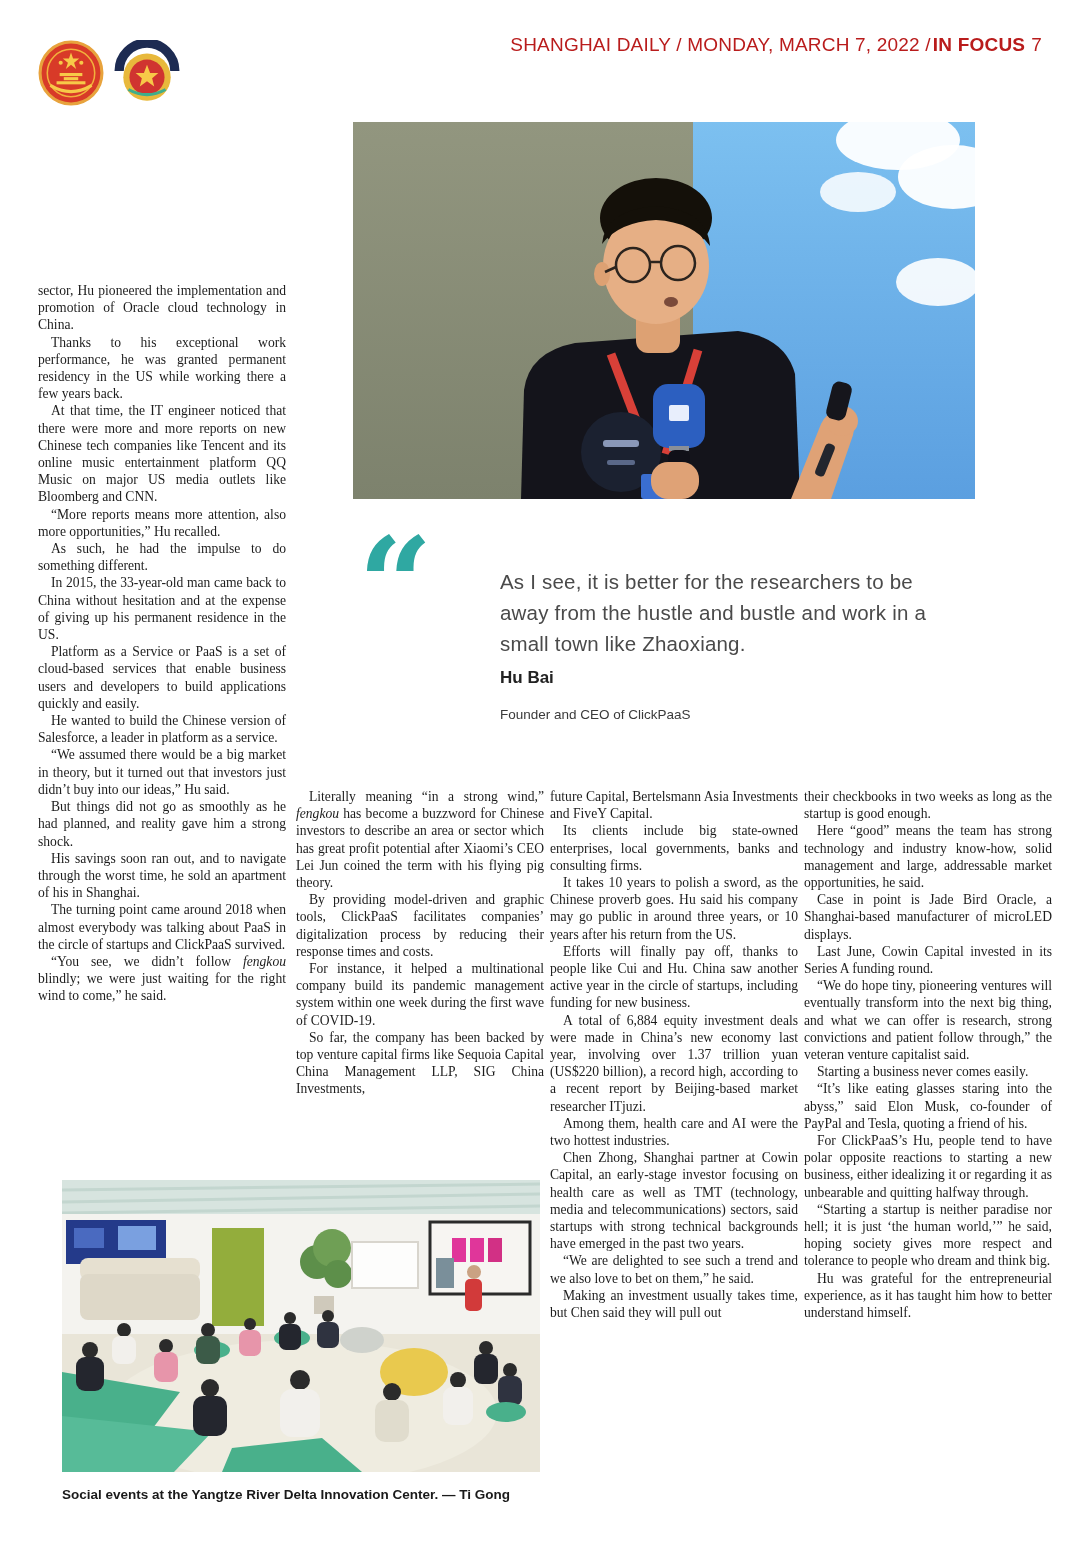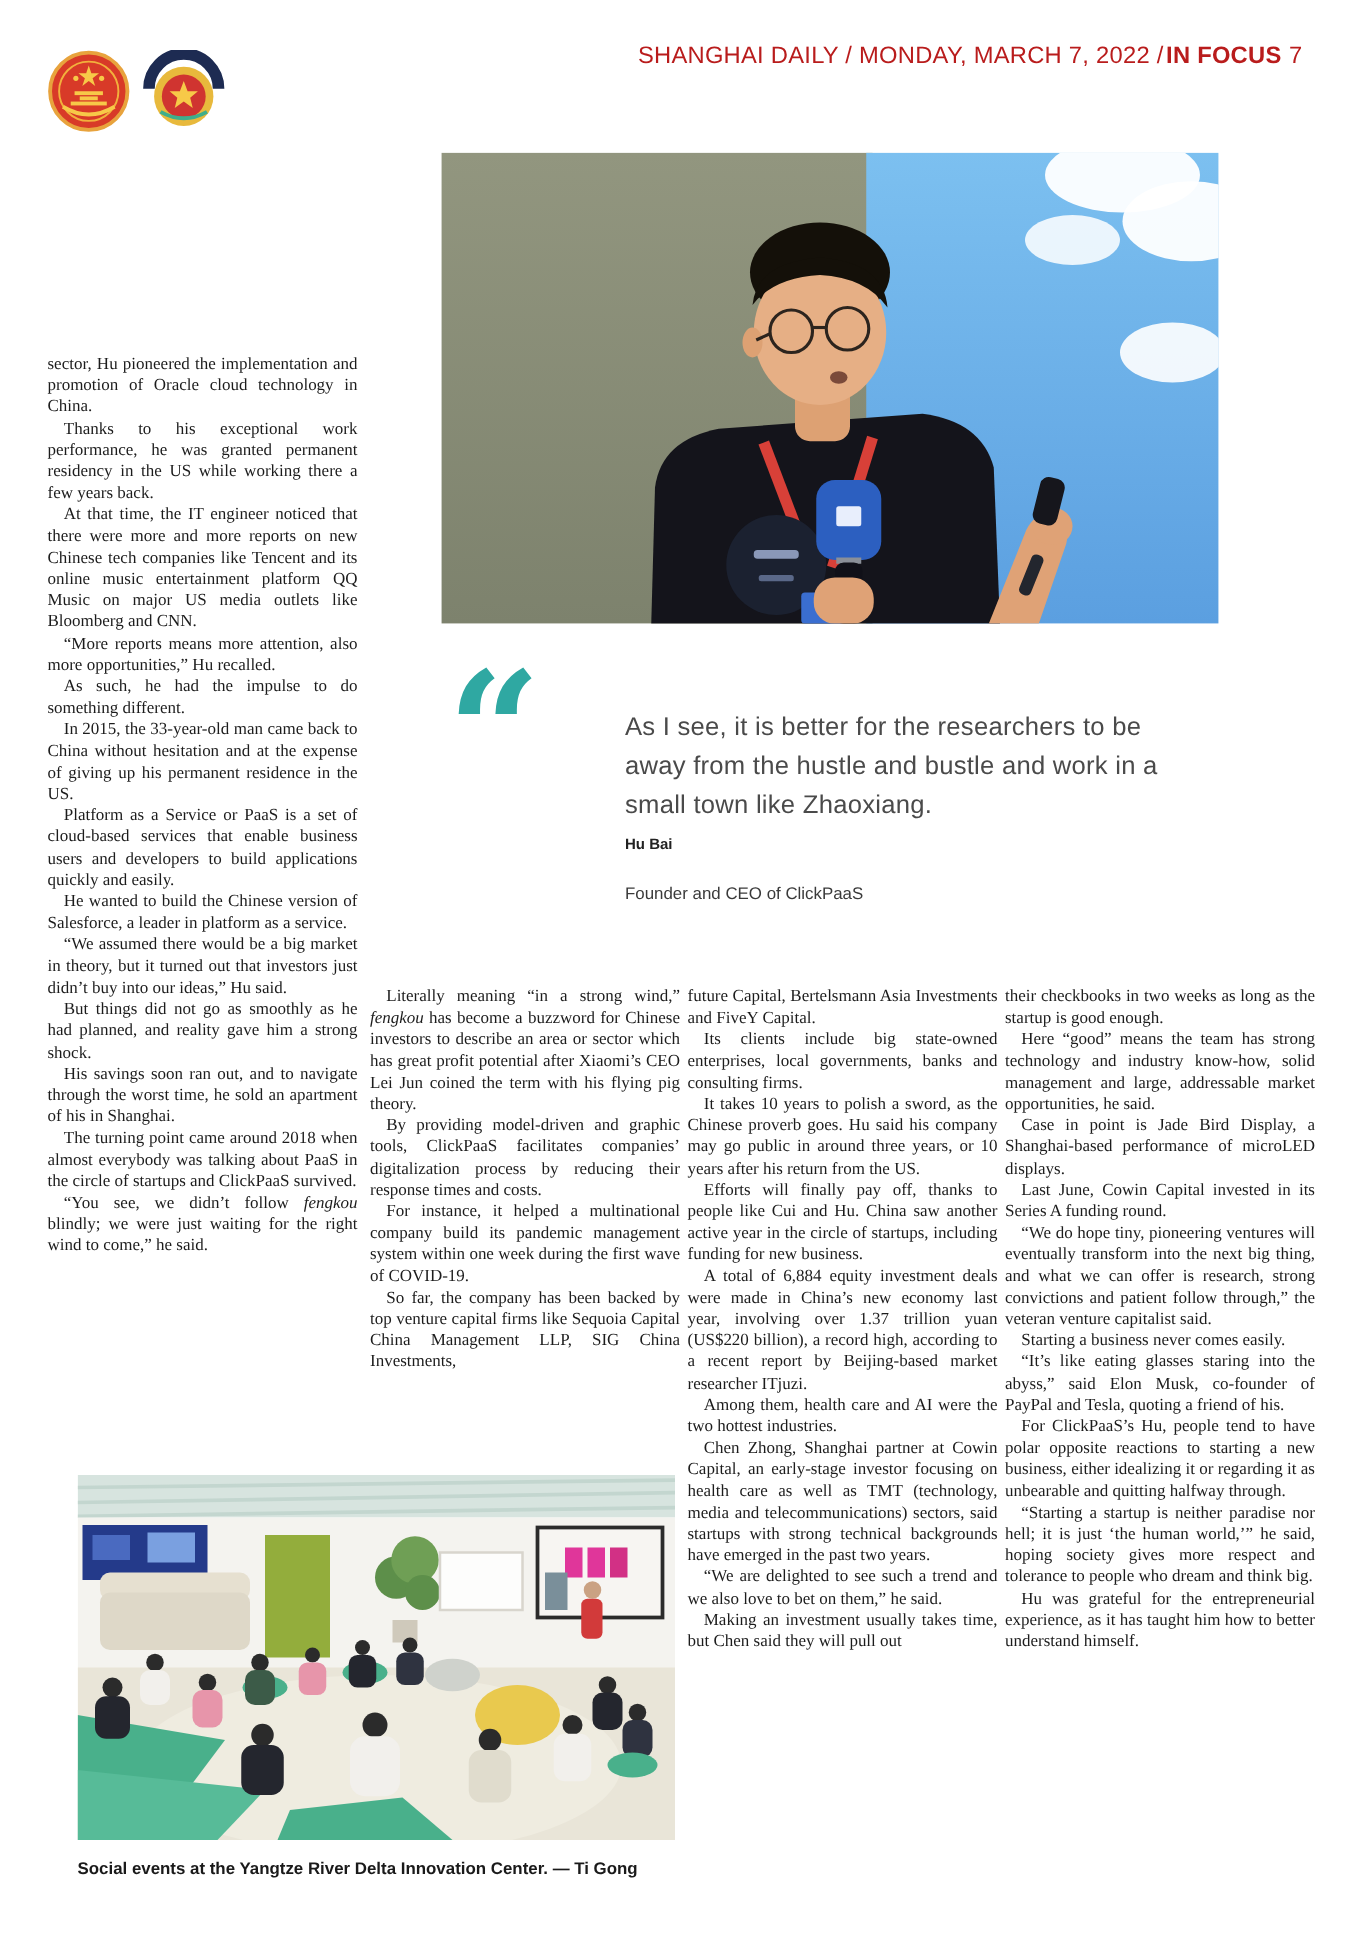--- a/index.html
+++ b/index.html
@@ -13,21 +13,21 @@
   .masthead .bold{font-weight:bold;margin:0 6px 0 2px;}
   
   .main-photo{position:absolute;left:353px;top:122px;width:622px;height:377px;margin:0;overflow:hidden;}
   .main-photo svg{display:block;}
   
   .qmark{position:absolute;left:358px;top:520px;font-family:"DejaVu Serif",serif;font-weight:bold;
          font-size:130px;line-height:1;height:110px;overflow:hidden;}
   .qtext{position:absolute;left:500px;top:566px;width:458px;font-family:"Liberation Sans",sans-serif;
          font-weight:300;font-size:20.5px;line-height:1.52;color:#4a4a4a;letter-spacing:.2px;}
   .qauthor{position:absolute;left:500px;top:668px;font-family:"Liberation Sans",sans-serif;
-           font-weight:bold;font-size:12px;color:#222;}
+           font-weight:bold;font-size:17px;color:#222;}
   .qtitle{position:absolute;left:500px;top:707px;font-family:"Liberation Sans",sans-serif;
           font-size:13.5px;color:#3a3a3a;}
   
   .col{position:absolute;width:248px;font-size:13.6px;line-height:17.2px;text-align:justify;}
   .col p{margin:0;text-indent:13px;}
   .col p.flush{text-indent:0;}
   .col1{left:38px;top:282px;}
   .col2{left:296px;top:788px;}
   .col3{left:550px;top:788px;}
   .col4{left:804px;top:788px;}
@@ -150,21 +150,21 @@
       <p>Efforts will finally pay off, thanks to people like Cui and Hu. China saw another active year in the circle of startups, including funding for new business.</p>
       <p>A total of 6,884 equity investment deals were made in China’s new economy last year, involving over 1.37 trillion yuan (US$220 billion), a record high, according to a recent report by Beijing-based market researcher ITjuzi.</p>
       <p>Among them, health care and AI were the two hottest industries.</p>
       <p>Chen Zhong, Shanghai partner at Cowin Capital, an early-stage investor focusing on health care as well as TMT (technology, media and telecommunications) sectors, said startups with strong technical backgrounds have emerged in the past two years.</p>
       <p>“We are delighted to see such a trend and we also love to bet on them,” he said.</p>
       <p>Making an investment usually takes time, but Chen said they will pull out</p>
     </section>
   <section class="col col4">
       <p class="flush">their checkbooks in two weeks as long as the startup is good enough.</p>
       <p>Here “good” means the team has strong technology and industry know-how, solid management and large, addressable market opportunities, he said.</p>
-      <p>Case in point is Jade Bird Display, a Shanghai-based performance of microLED displays.</p>
+      <p>Case in point is Jade Bird Oracle, a Shanghai-based manufacturer of microLED displays.</p>
       <p>Last June, Cowin Capital invested in its Series A funding round.</p>
       <p>“We do hope tiny, pioneering ventures will eventually transform into the next big thing, and what we can offer is research, strong convictions and patient follow through,” the veteran venture capitalist said.</p>
       <p>Starting a business never comes easily.</p>
       <p>“It’s like eating glasses staring into the abyss,” said Elon Musk, co-founder of PayPal and Tesla, quoting a friend of his.</p>
       <p>For ClickPaaS’s Hu, people tend to have polar opposite reactions to starting a new business, either idealizing it or regarding it as unbearable and quitting halfway through.</p>
       <p>“Starting a startup is neither paradise nor hell; it is just ‘the human world,’” he said, hoping society gives more respect and tolerance to people who dream and think big.</p>
       <p>Hu was grateful for the entrepreneurial experience, as it has taught him how to better understand himself.</p>
     </section>
 
   <figure class="bottom-photo">

